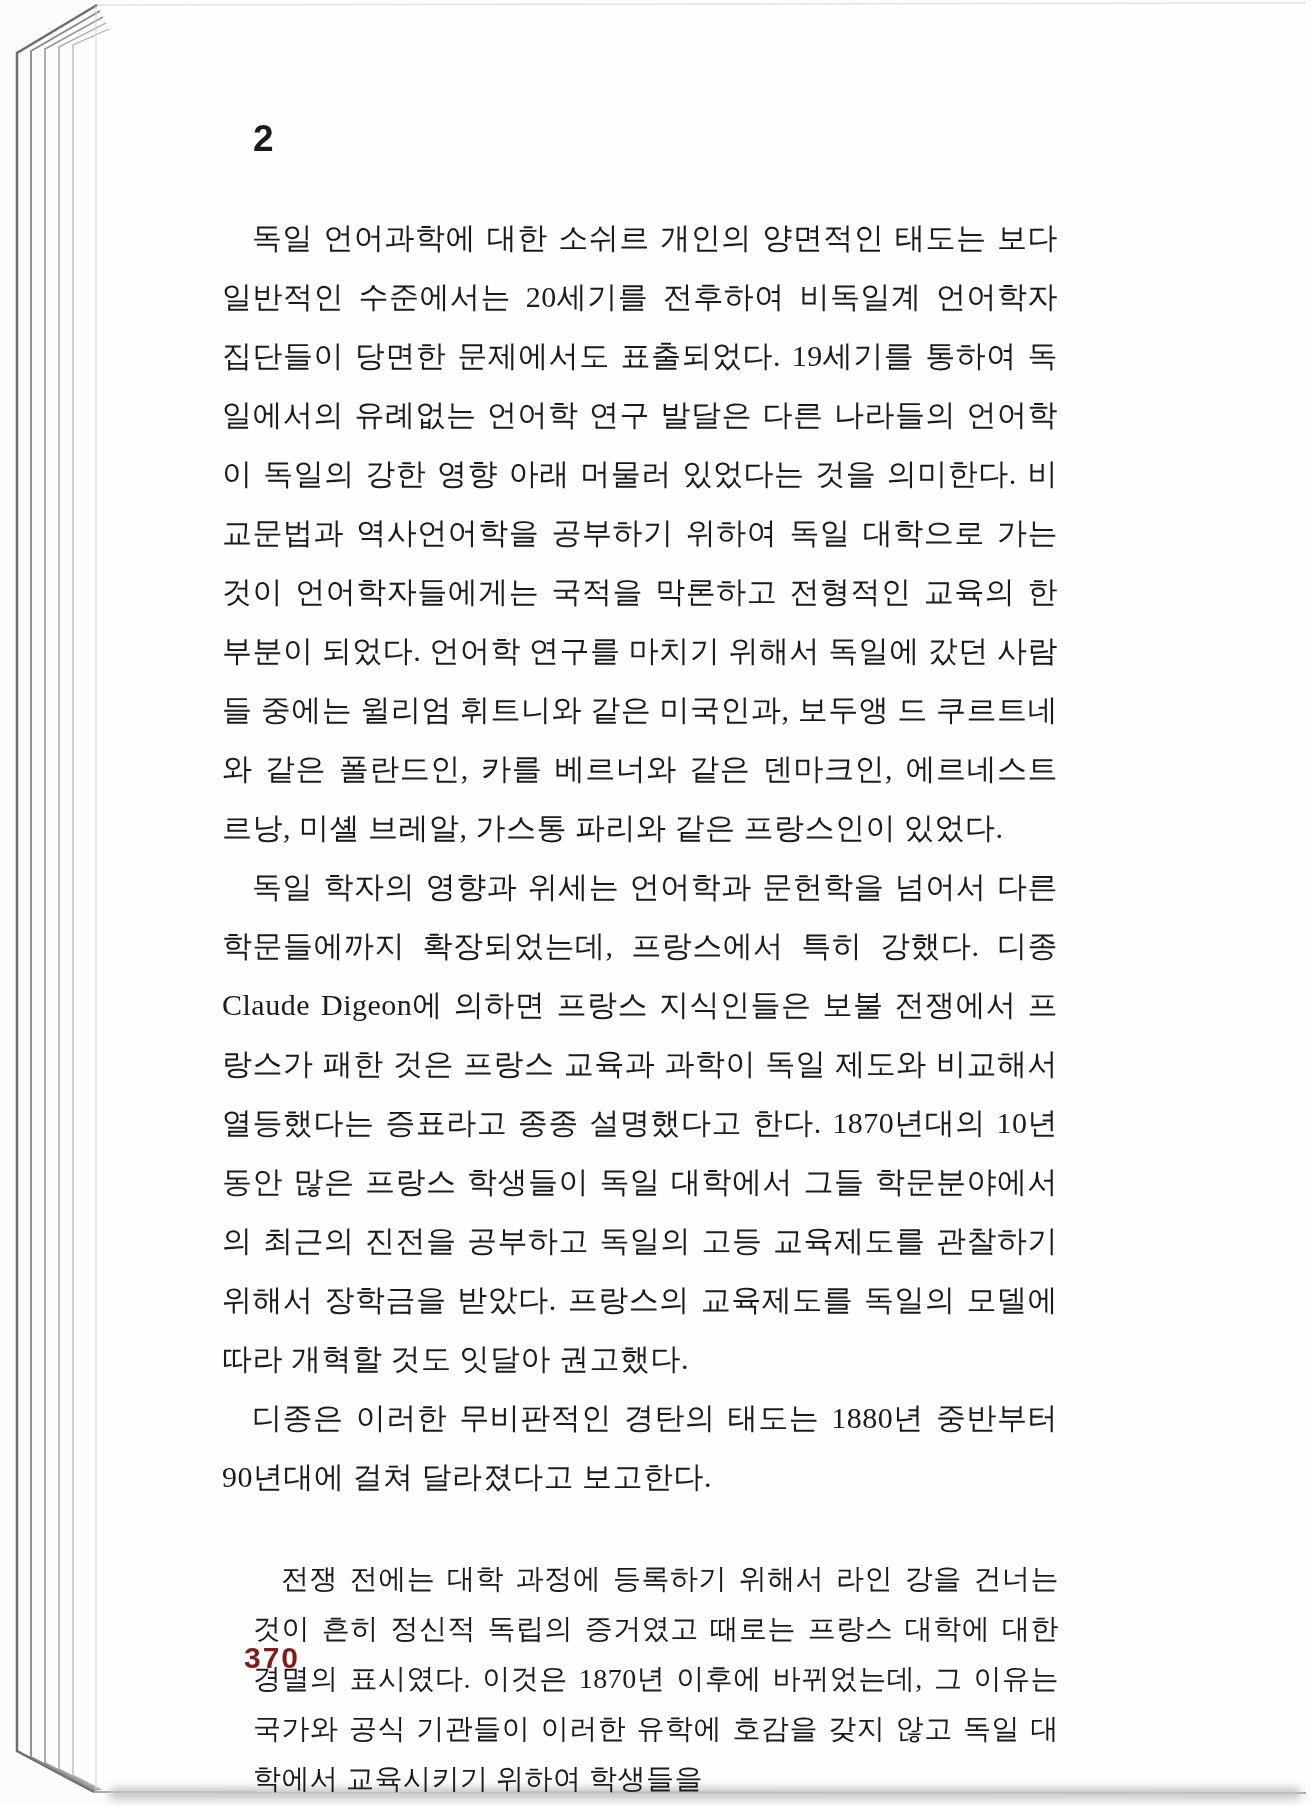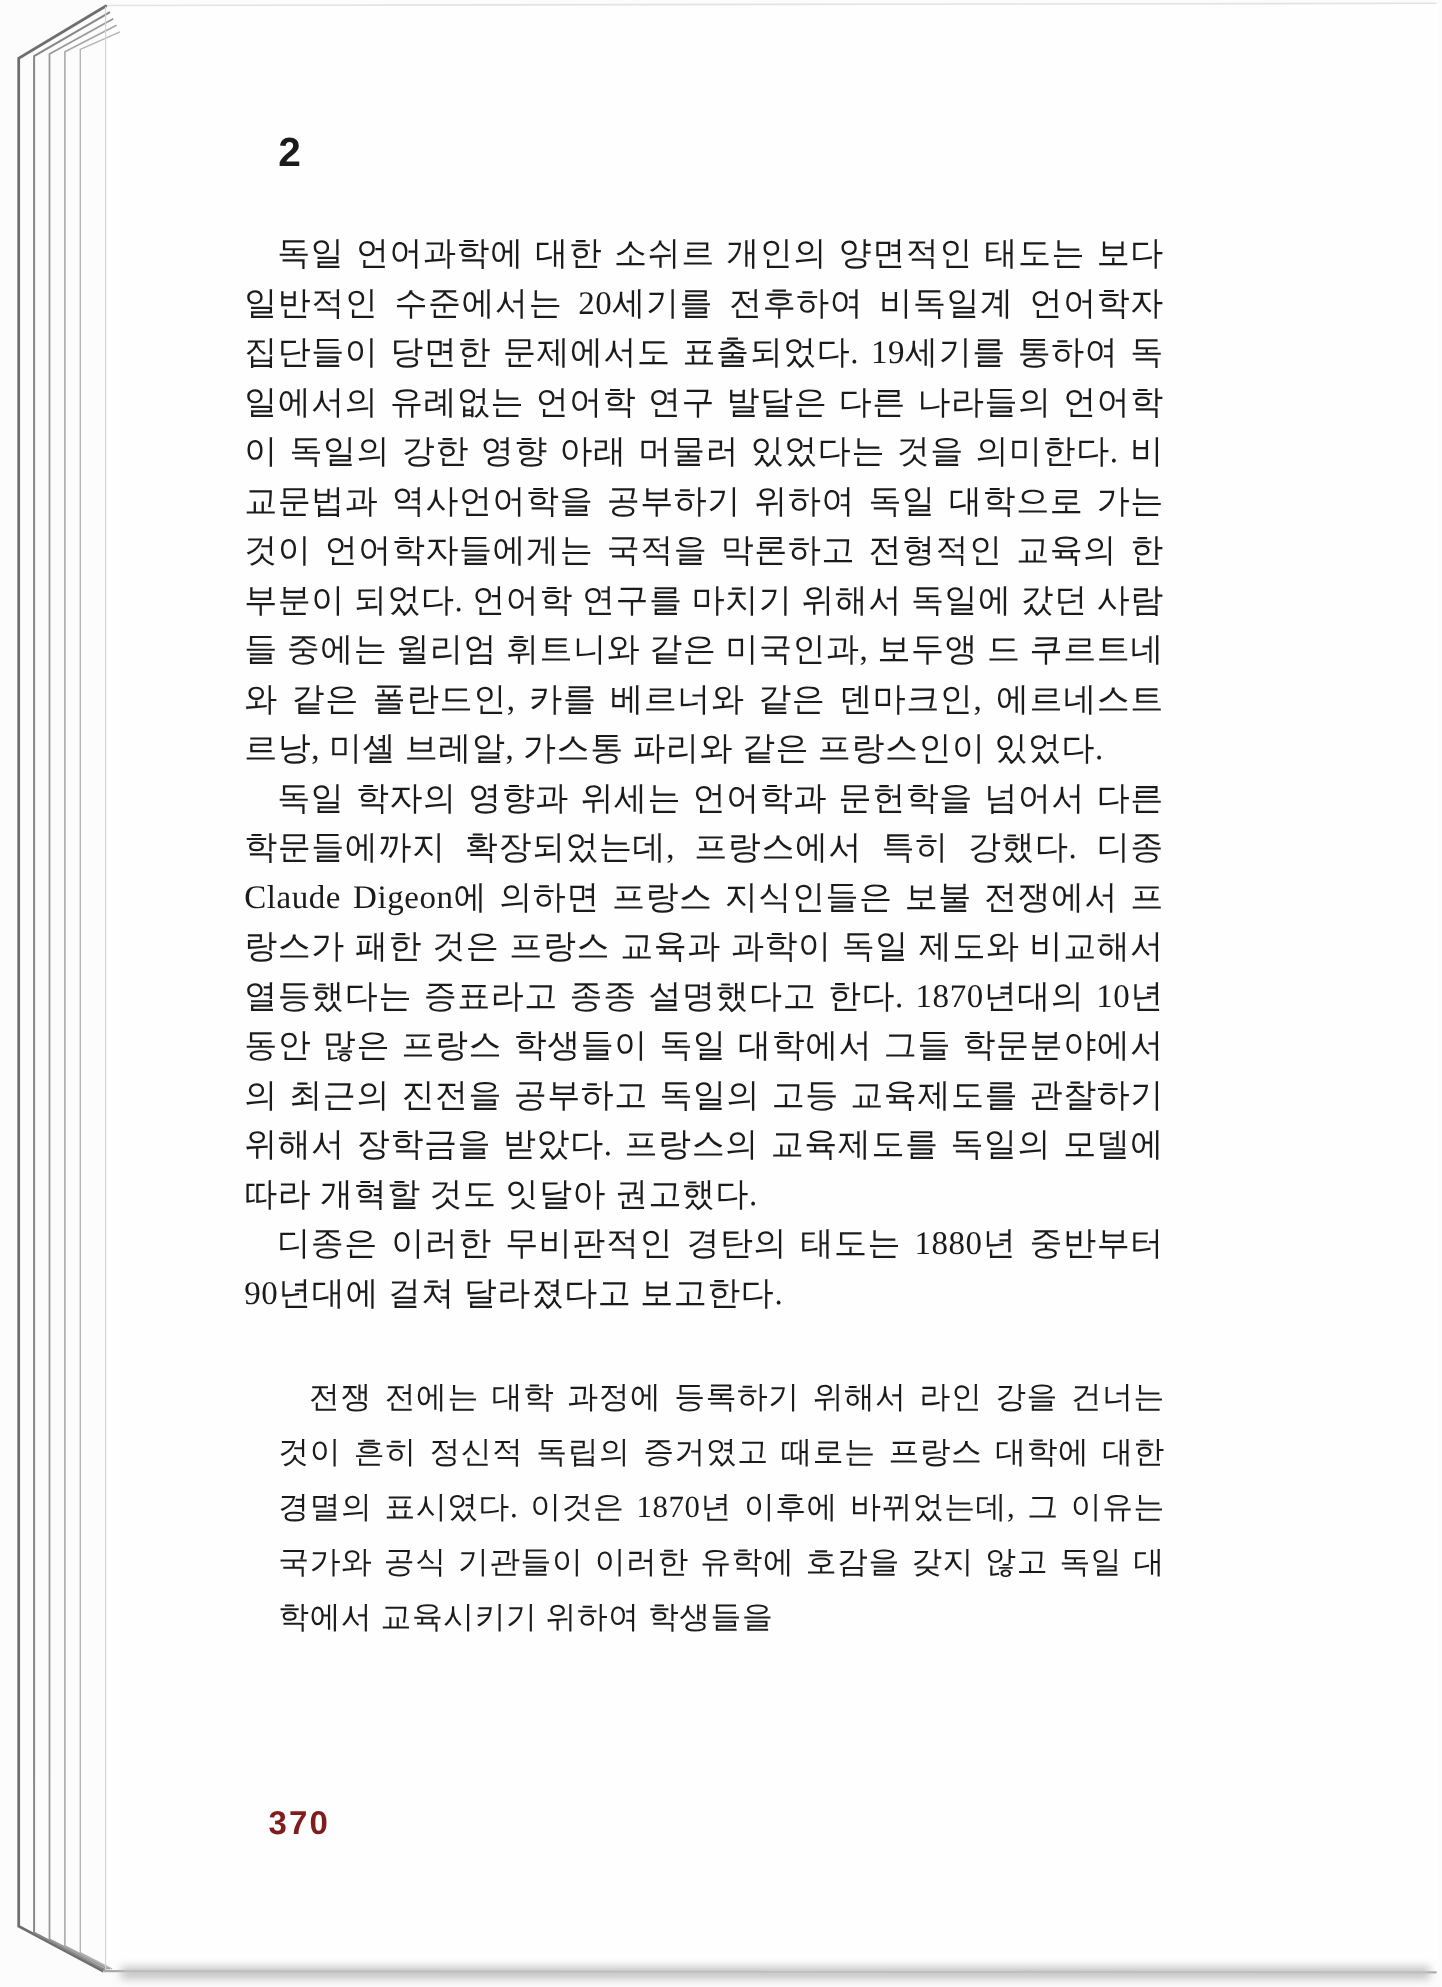--- a/index.html
+++ b/index.html
@@ -54,21 +54,21 @@
     font-size: 37px;
     letter-spacing: 1px;
   }
   .chapter-title {
     font-size: 33px;
     letter-spacing: 4px;
   }
   .body-para {
     margin: 0;
     font-size: 30px;
-    line-height: 45px;
+    line-height: 59px;
     text-align: justify;
     text-indent: 30px;
     letter-spacing: 0.5px;
   }
   .quote-para {
     margin: 48px 0 0 31px;
     width: 806px;
     font-size: 28px;
     line-height: 50px;
     text-align: justify;

